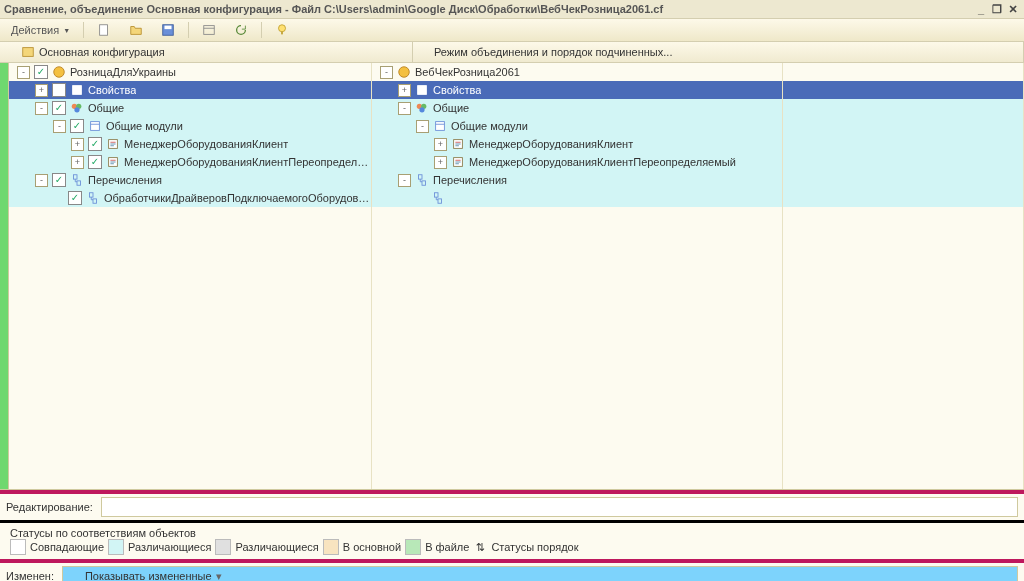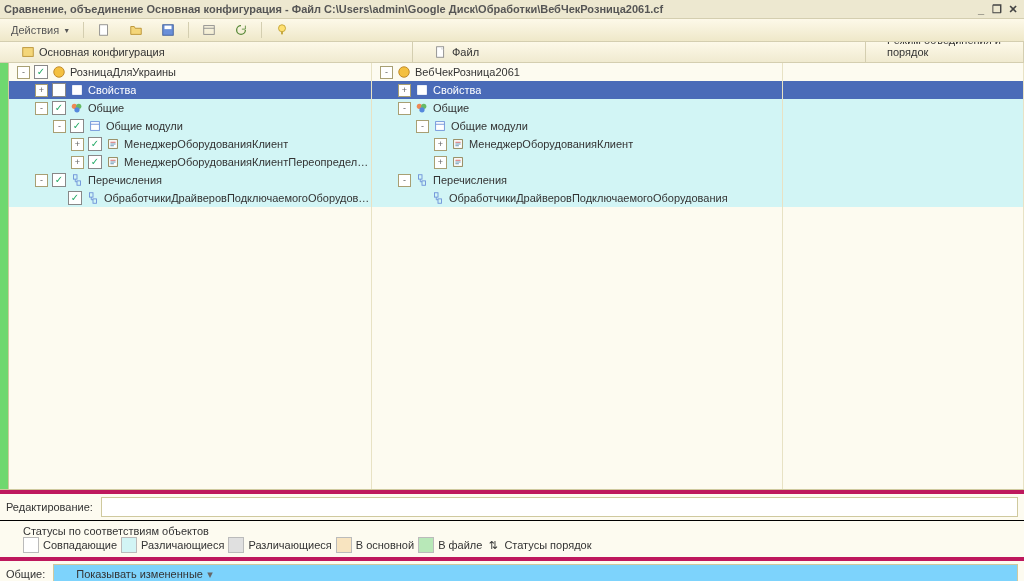--- a/index.html
+++ b/index.html
@@ -23,21 +23,21 @@
 .row.sel{background:#4a6bb8;color:#fff}
 .row.diff{background:#d2f5f5}
 .exp{width:11px;height:11px;border:1px solid #a89f73;background:#fff;display:inline-flex;align-items:center;justify-content:center;font-size:9px;line-height:1;color:#666;margin-right:4px;flex-shrink:0}
 .exp.empty{border:none;background:transparent}
 .chk{width:12px;height:12px;border:1px solid #888;background:#fff;display:inline-flex;align-items:center;justify-content:center;margin-right:4px;flex-shrink:0;font-size:10px;color:#2a6;line-height:1}
 .nic{width:14px;height:14px;display:inline-flex;align-items:center;justify-content:center;margin-right:4px;flex-shrink:0}
 .pad{display:inline-block;flex-shrink:0}
 .lbl{overflow:hidden;text-overflow:ellipsis}
 .bottom{padding:3px 6px;display:flex;align-items:center;gap:8px;border-top:4px solid #be185d}
 .field{flex:1;height:18px;border:1px solid #cfc99e;background:#fff;padding:0 4px;display:flex;align-items:center}
-.status-row{padding:4px 23px;border-top:1px solid #000000}
+.status-row{padding:4px 10px;border-top:3px solid #000000}
 .legend{display:flex;gap:4px;margin-top:0;flex-wrap:wrap}
 .legend-item{display:flex;align-items:center;gap:4px}
 .sw{width:14px;height:14px;border:1px solid #bbb}
 .select{flex:1;height:18px;border:1px solid #cfc99e;background:#7dd3fc;display:flex;align-items:center;padding:0 22px;}
 .dd{width:14px;text-align:center;color:#666}
 </style>
 </head>
 <body>
 
 <div class="title-bar">
@@ -93,27 +93,20 @@
     </div>
 </div>
 
 <div class="headers">
   <div class="hcol col1">
       <svg class="ico" viewBox="0 0 16 16">
         <rect x="2" y="3" width="12" height="10" fill="#f4d67a" stroke="#b89030"></rect>
       </svg>
       <span>Основная конфигурация</span>
     </div>
-  <div class="hcol col2">
-      <svg class="ico" viewBox="0 0 16 16">
-        <rect x="3" y="2" width="8" height="12" fill="#fff" stroke="#888"></rect>
-        <path d="M8 2l3 3H8z" fill="#e0e0e0"></path>
-      </svg>
-      <span>Файл</span>
-    </div>
   <div class="hcol col3">
       <span>Режим объединения и порядок подчиненных...</span>
     </div>
 </div>
 
 <div class="tree-body">
   <div class="gutter"></div>
   <div class="tcol tcol1" id="tree-left">
       <div class="row ">
         <span class="pad" style="width:8px"></span>
@@ -278,20 +271,21 @@
         <span class="pad" style="width:62px"></span>
         <span class="exp">+</span>
         <span class="nic">
           <svg width="14" height="14" viewBox="0 0 16 16">
             <rect x="3" y="3" width="10" height="10" fill="#fff" stroke="#8a7a4a"></rect>
             <line x1="5" y1="6" x2="11" y2="6" stroke="#c55"></line>
             <line x1="5" y1="8" x2="11" y2="8" stroke="#58a"></line>
             <line x1="5" y1="10" x2="9" y2="10" stroke="#58a"></line>
           </svg>
         </span>
+        <span class="lbl">МенеджерОборудованияКлиентПереопределяемый</span>
       </div>
       <div class="row diff">
         <span class="pad" style="width:26px"></span>
         <span class="exp">-</span>
         <span class="nic">
           <svg width="14" height="14" viewBox="0 0 16 16">
             <rect x="4" y="2" width="4" height="5" fill="none" stroke="#6a8fd8"></rect>
             <rect x="8" y="9" width="4" height="5" fill="none" stroke="#6a8fd8"></rect>
             <path d="M6 7v3h2" fill="none" stroke="#6a8fd8"></path>
           </svg>
@@ -301,21 +295,20 @@
       <div class="row diff">
         <span class="pad" style="width:44px"></span>
         <span class="exp empty"></span>
         <span class="nic">
           <svg width="14" height="14" viewBox="0 0 16 16">
             <rect x="4" y="2" width="4" height="5" fill="none" stroke="#6a8fd8"></rect>
             <rect x="8" y="9" width="4" height="5" fill="none" stroke="#6a8fd8"></rect>
             <path d="M6 7v3h2" fill="none" stroke="#6a8fd8"></path>
           </svg>
         </span>
-        <span class="lbl">ОбработчикиДрайверовПодключаемогоОборудования</span>
       </div>
     </div>
   <div class="tcol tcol3">
     <div class="row"></div>
       <div class="row sel"></div>
       <div class="row diff"></div>
       <div class="row diff"></div>
       <div class="row diff"></div>
       <div class="row diff"></div>
       <div class="row diff"></div>
@@ -352,18 +345,18 @@
         <span>В файле</span>
       </div>
       <div class="legend-item">
         <span class="sw" style="border:none;display:flex;align-items:center;justify-content:center">⇅</span>
         <span>Статусы порядок</span>
       </div>
     </div>
 </div>
 
 <div class="bottom">
-  <span>Общие:</span>
+  <span>Изменен:</span>
   <div class="select">
       <span>Показывать измененные</span>
       <span class="dd">▾</span>
     </div>
 </div>
 
 </body></html>

